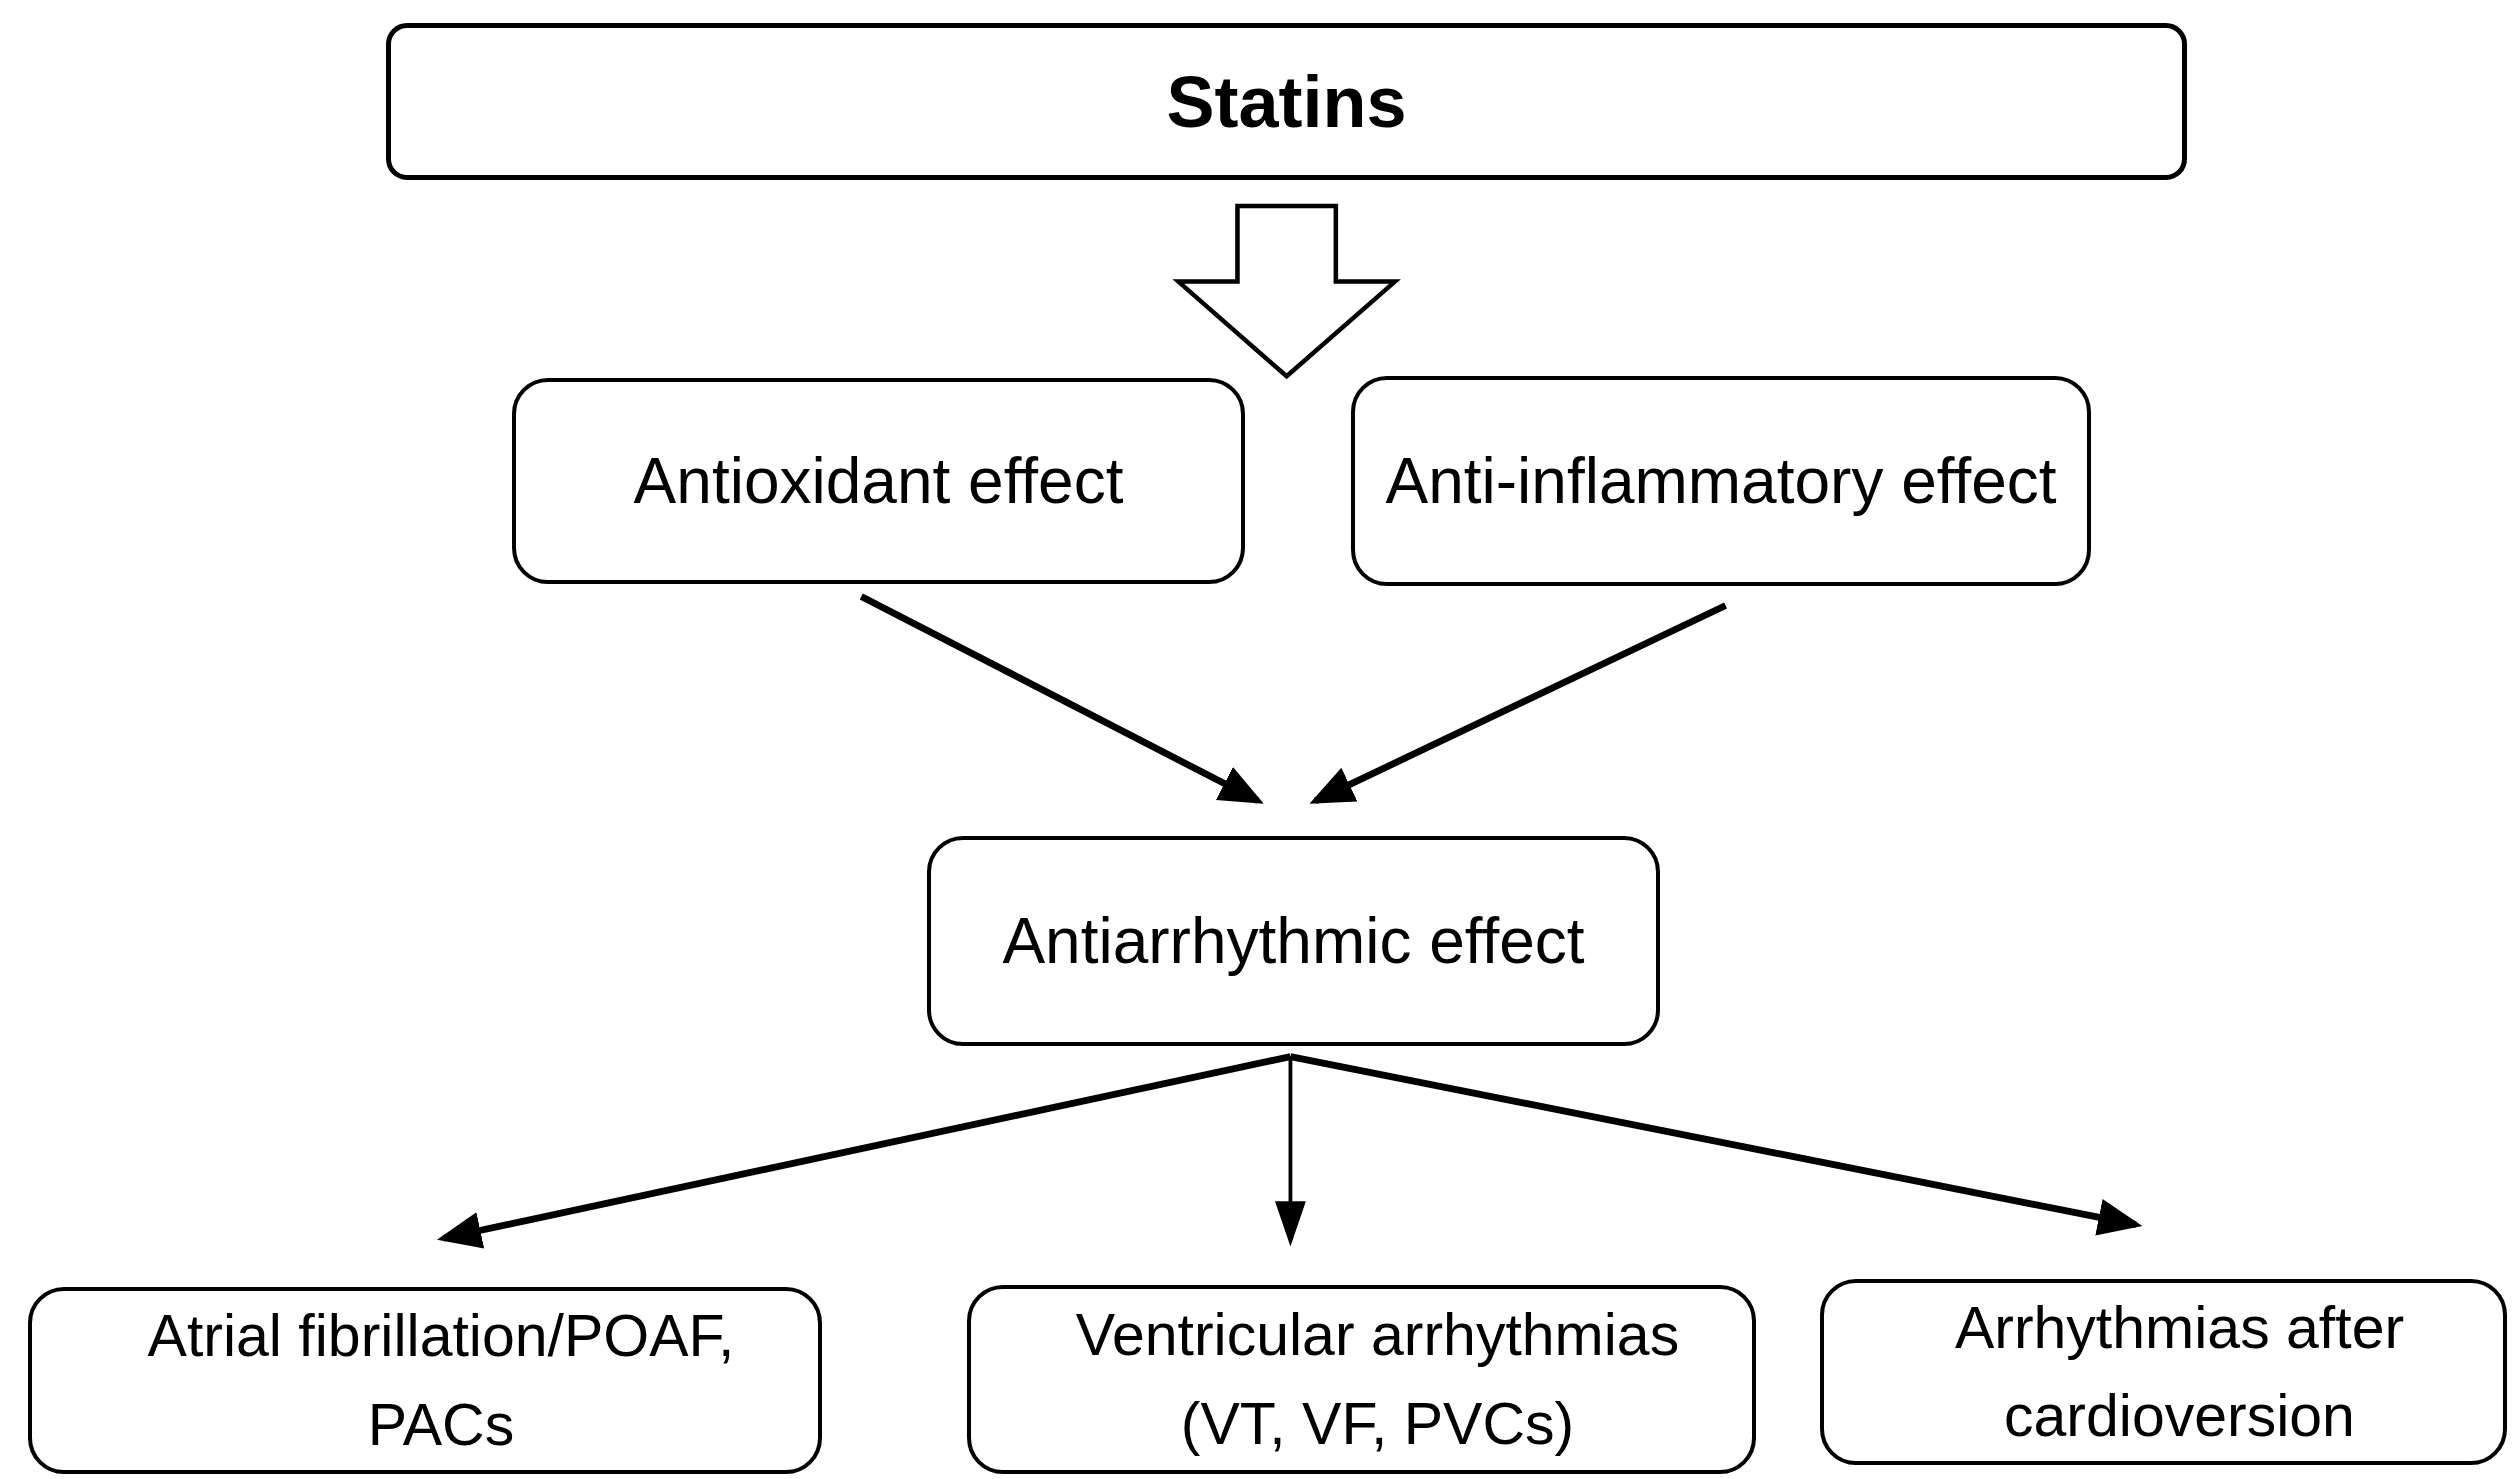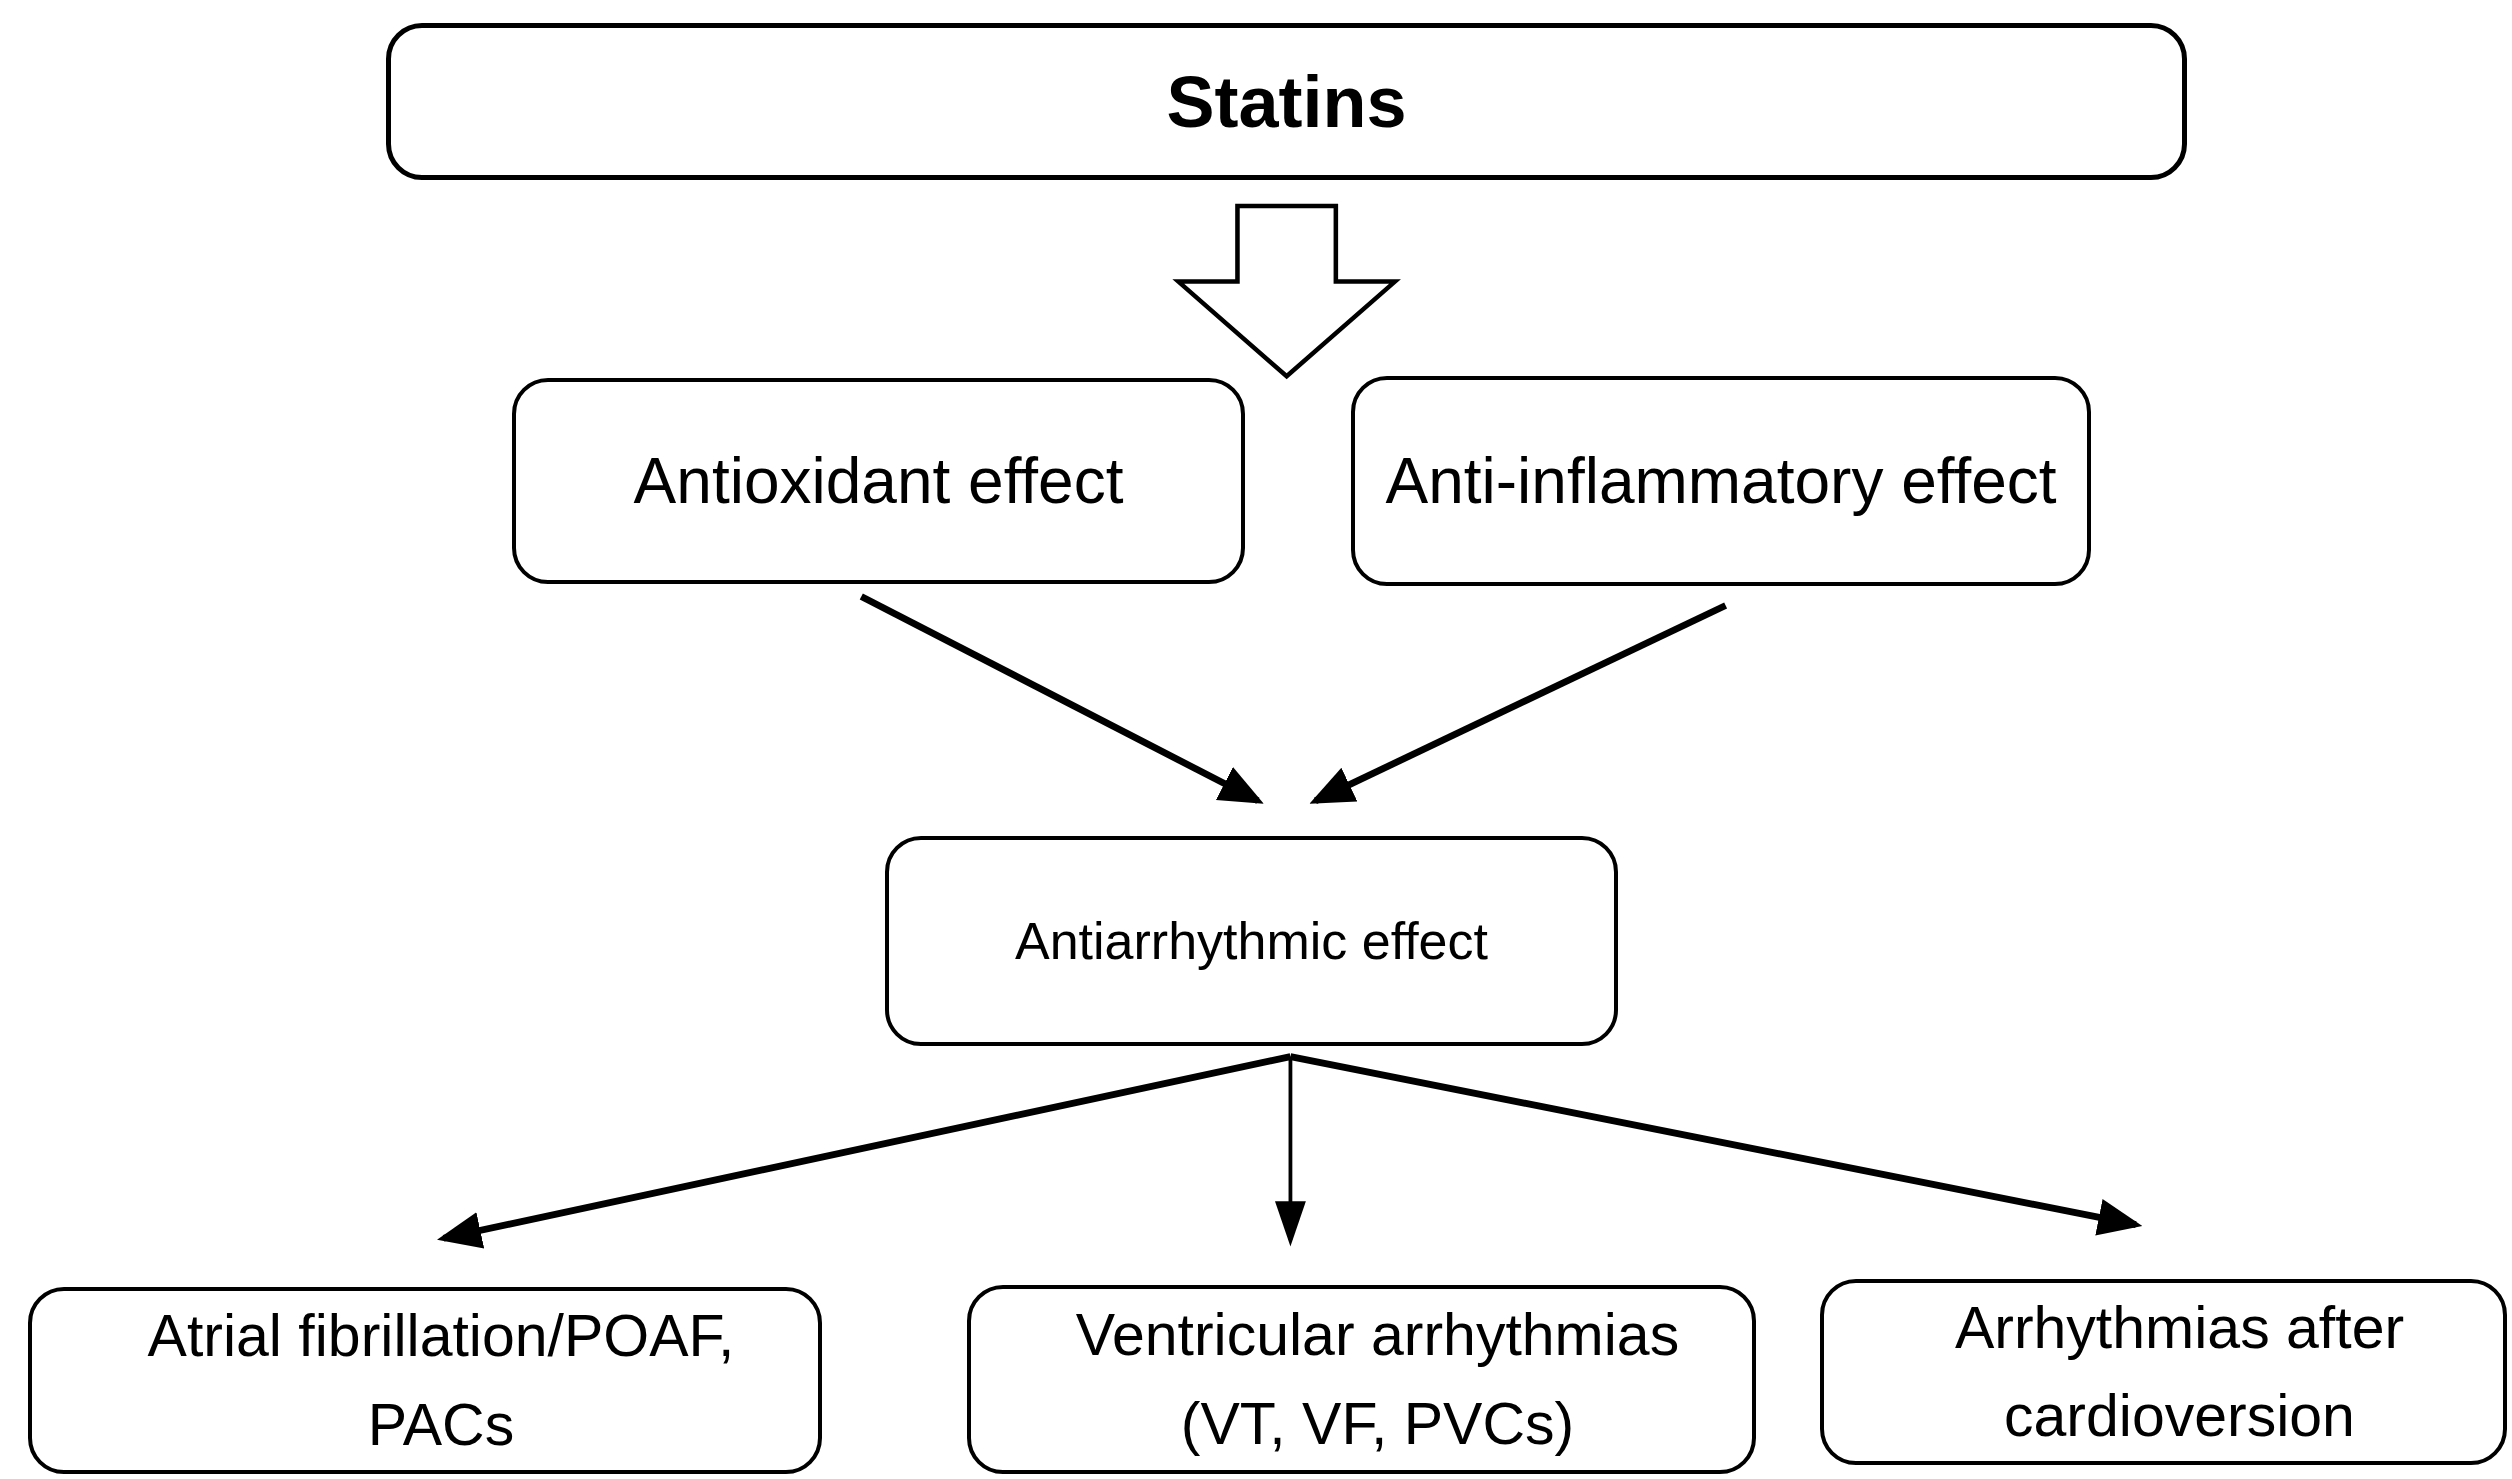--- a/index.html
+++ b/index.html
@@ -23,25 +23,25 @@
     align-items: center;
     justify-content: center;
     text-align: center;
     background: var(--fill, #ffffff);
     border: 4.5px solid var(--stroke, #000000);
     border-radius: 36px;
     box-sizing: border-box;
   }
   .node-statins {
     left: 386px; top: 23px; width: 1801px; height: 157px;
-    font-size: 72px; font-weight: 700; border-width: 5.3px;
+    font-size: 72px; font-weight: 700; border-width: 5.3px; border-radius: 21px;
   }
   .node-antioxidant   { left: 512px;  top: 378px;  width: 733px; height: 206px; font-size: 64px; }
   .node-antiinflam    { left: 1351px; top: 376px;  width: 740px; height: 210px; font-size: 64px; }
-  .node-antiarrhythmic{ left: 885px; top: 836px; width: 733px; height: 210px; font-size: 52px; }
+  .node-antiarrhythmic{ left: 927px; top: 836px; width: 733px; height: 210px; font-size: 64px; }
   .node-bottom { font-size: 59px; line-height: 1.5; padding-left: 32px; }
   .node-atrial        { left: 28px;   top: 1287px; width: 794px; height: 187px; }
   .node-ventricular   { left: 967px; top: 1285px; width: 789px; height: 189px; }
   .node-cardioversion { left: 1820px; top: 1279px; width: 687px;  height: 186px; }
   .conn { stroke: var(--stroke, #000000); fill: none; }
   .block-arrow { fill: var(--fill, #ffffff); stroke: var(--stroke, #000000); stroke-width: 6; }
 </style>
 </head>
 <body>
 

